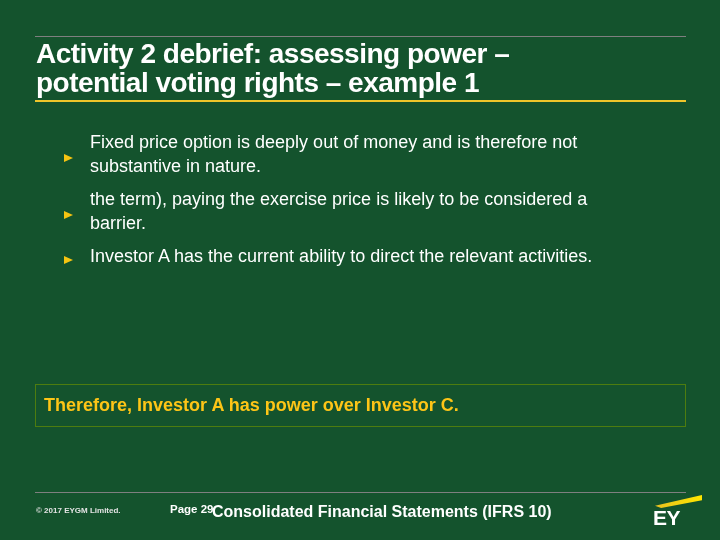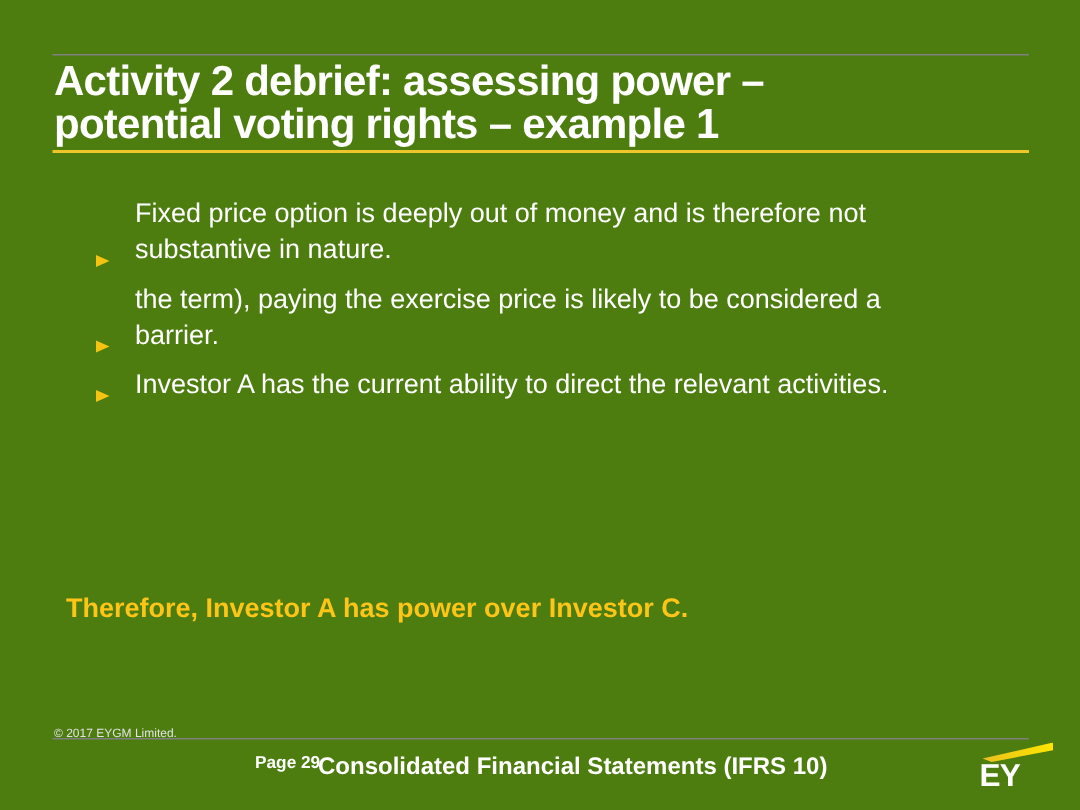--- a/index.html
+++ b/index.html
@@ -5,21 +5,21 @@
   html, body {
     margin: 0;
     padding: 0;
     background: #333333;
     font-family: "Liberation Sans", sans-serif;
   }
   .slide {
     position: relative;
     width: 720px;
     height: 540px;
-    background: #4d7c0f;
+    background: #14532d;
     overflow: hidden;
   }
   .top-rule {
     position: absolute;
     left: 35px;
     top: 36px;
     width: 651px;
     height: 1px;
     background: #7f7f7f;
   }
@@ -65,21 +65,21 @@
     font-size: 22px;
     line-height: 26px;
     white-space: nowrap;
   }
   .l2-list {
     margin-left: 26px;
     margin-top: 7px;
   }
   .l2-item {
     display: flex;
-    align-items: flex-end;
+    align-items: center;
     margin-bottom: 9px;
   }
   .tri-l2 {
     width: 0; height: 0;
     border-left: 9px solid #f5c411;
     border-top: 4.5px solid transparent;
     border-bottom: 4.5px solid transparent;
     margin-top: 8px;
     margin-right: 17px;
     flex: 0 0 auto;
@@ -111,24 +111,24 @@
     position: absolute;
     left: 35px;
     top: 492px;
     width: 651px;
     height: 1px;
     background: #7f7f7f;
   }
   .footer-copyright {
     position: absolute;
     left: 36px;
-    top: 484px;
+    top: 506px;
     color: #e3e3e3;
     font-size: 8px;
-    font-weight: normal;
+    font-weight: bold;
     white-space: nowrap;
   }
   .footer-page {
     position: absolute;
     left: 152px;
     top: 503px;
     color: #ffffff;
     font-size: 11.5px;
     font-weight: bold;
     white-space: nowrap;

